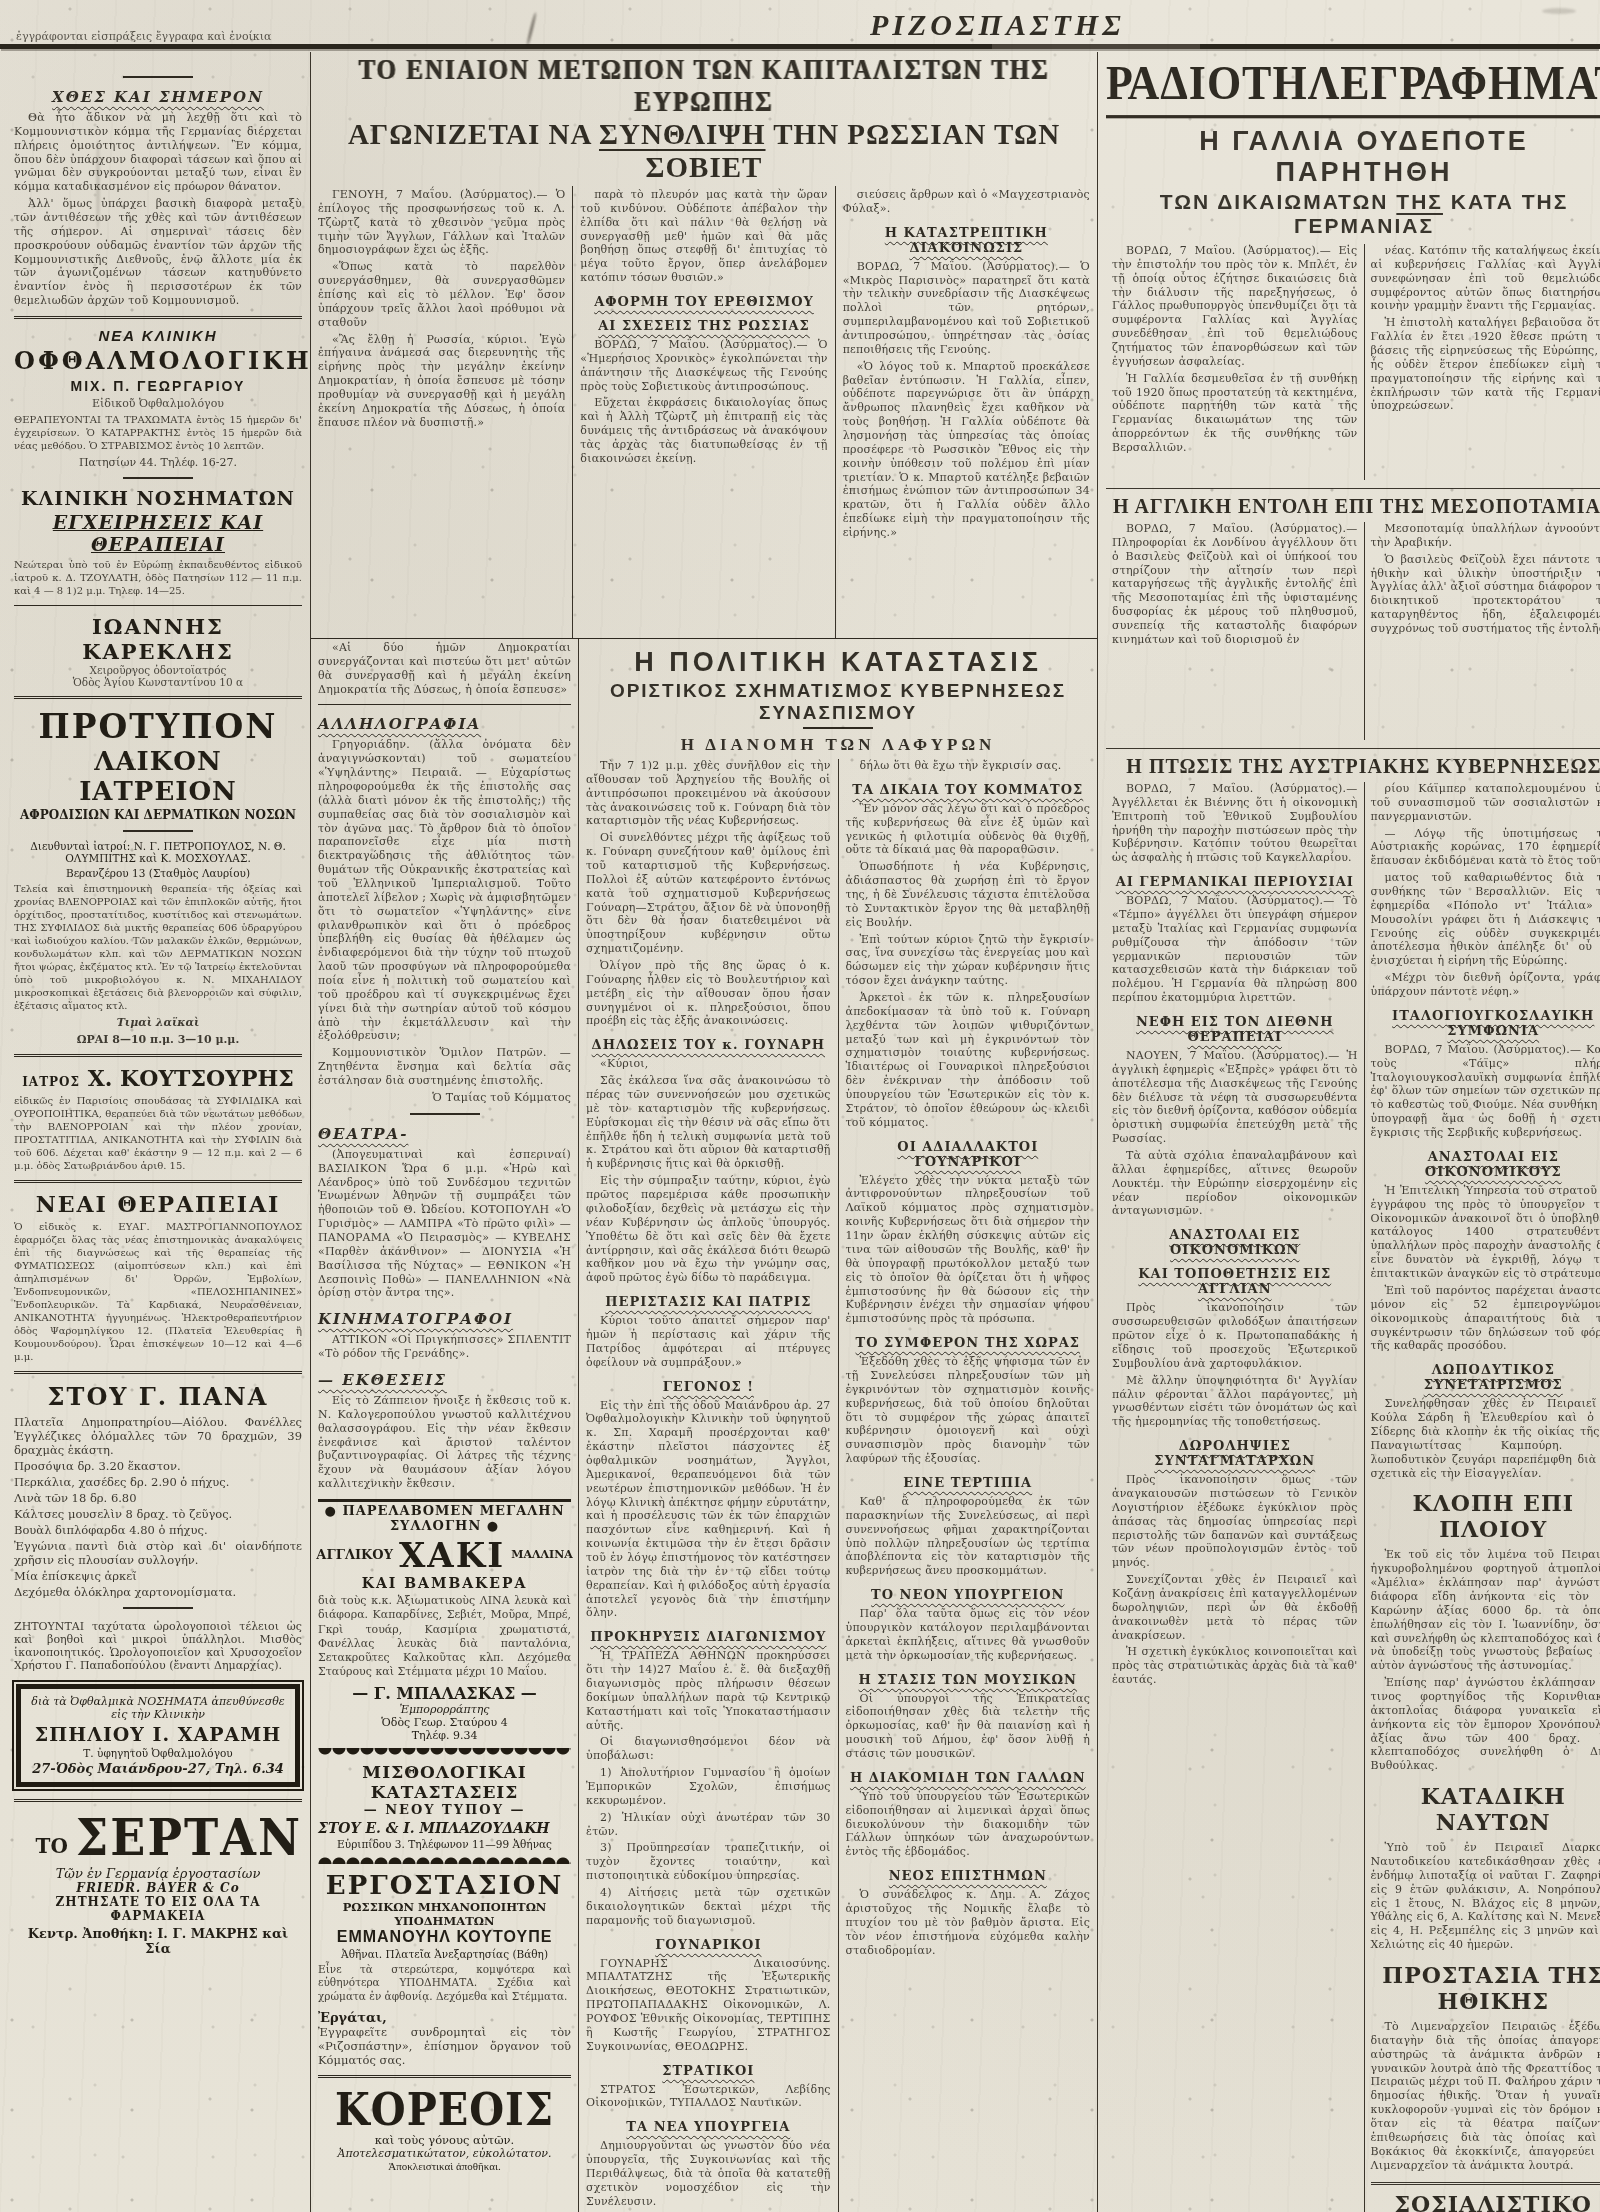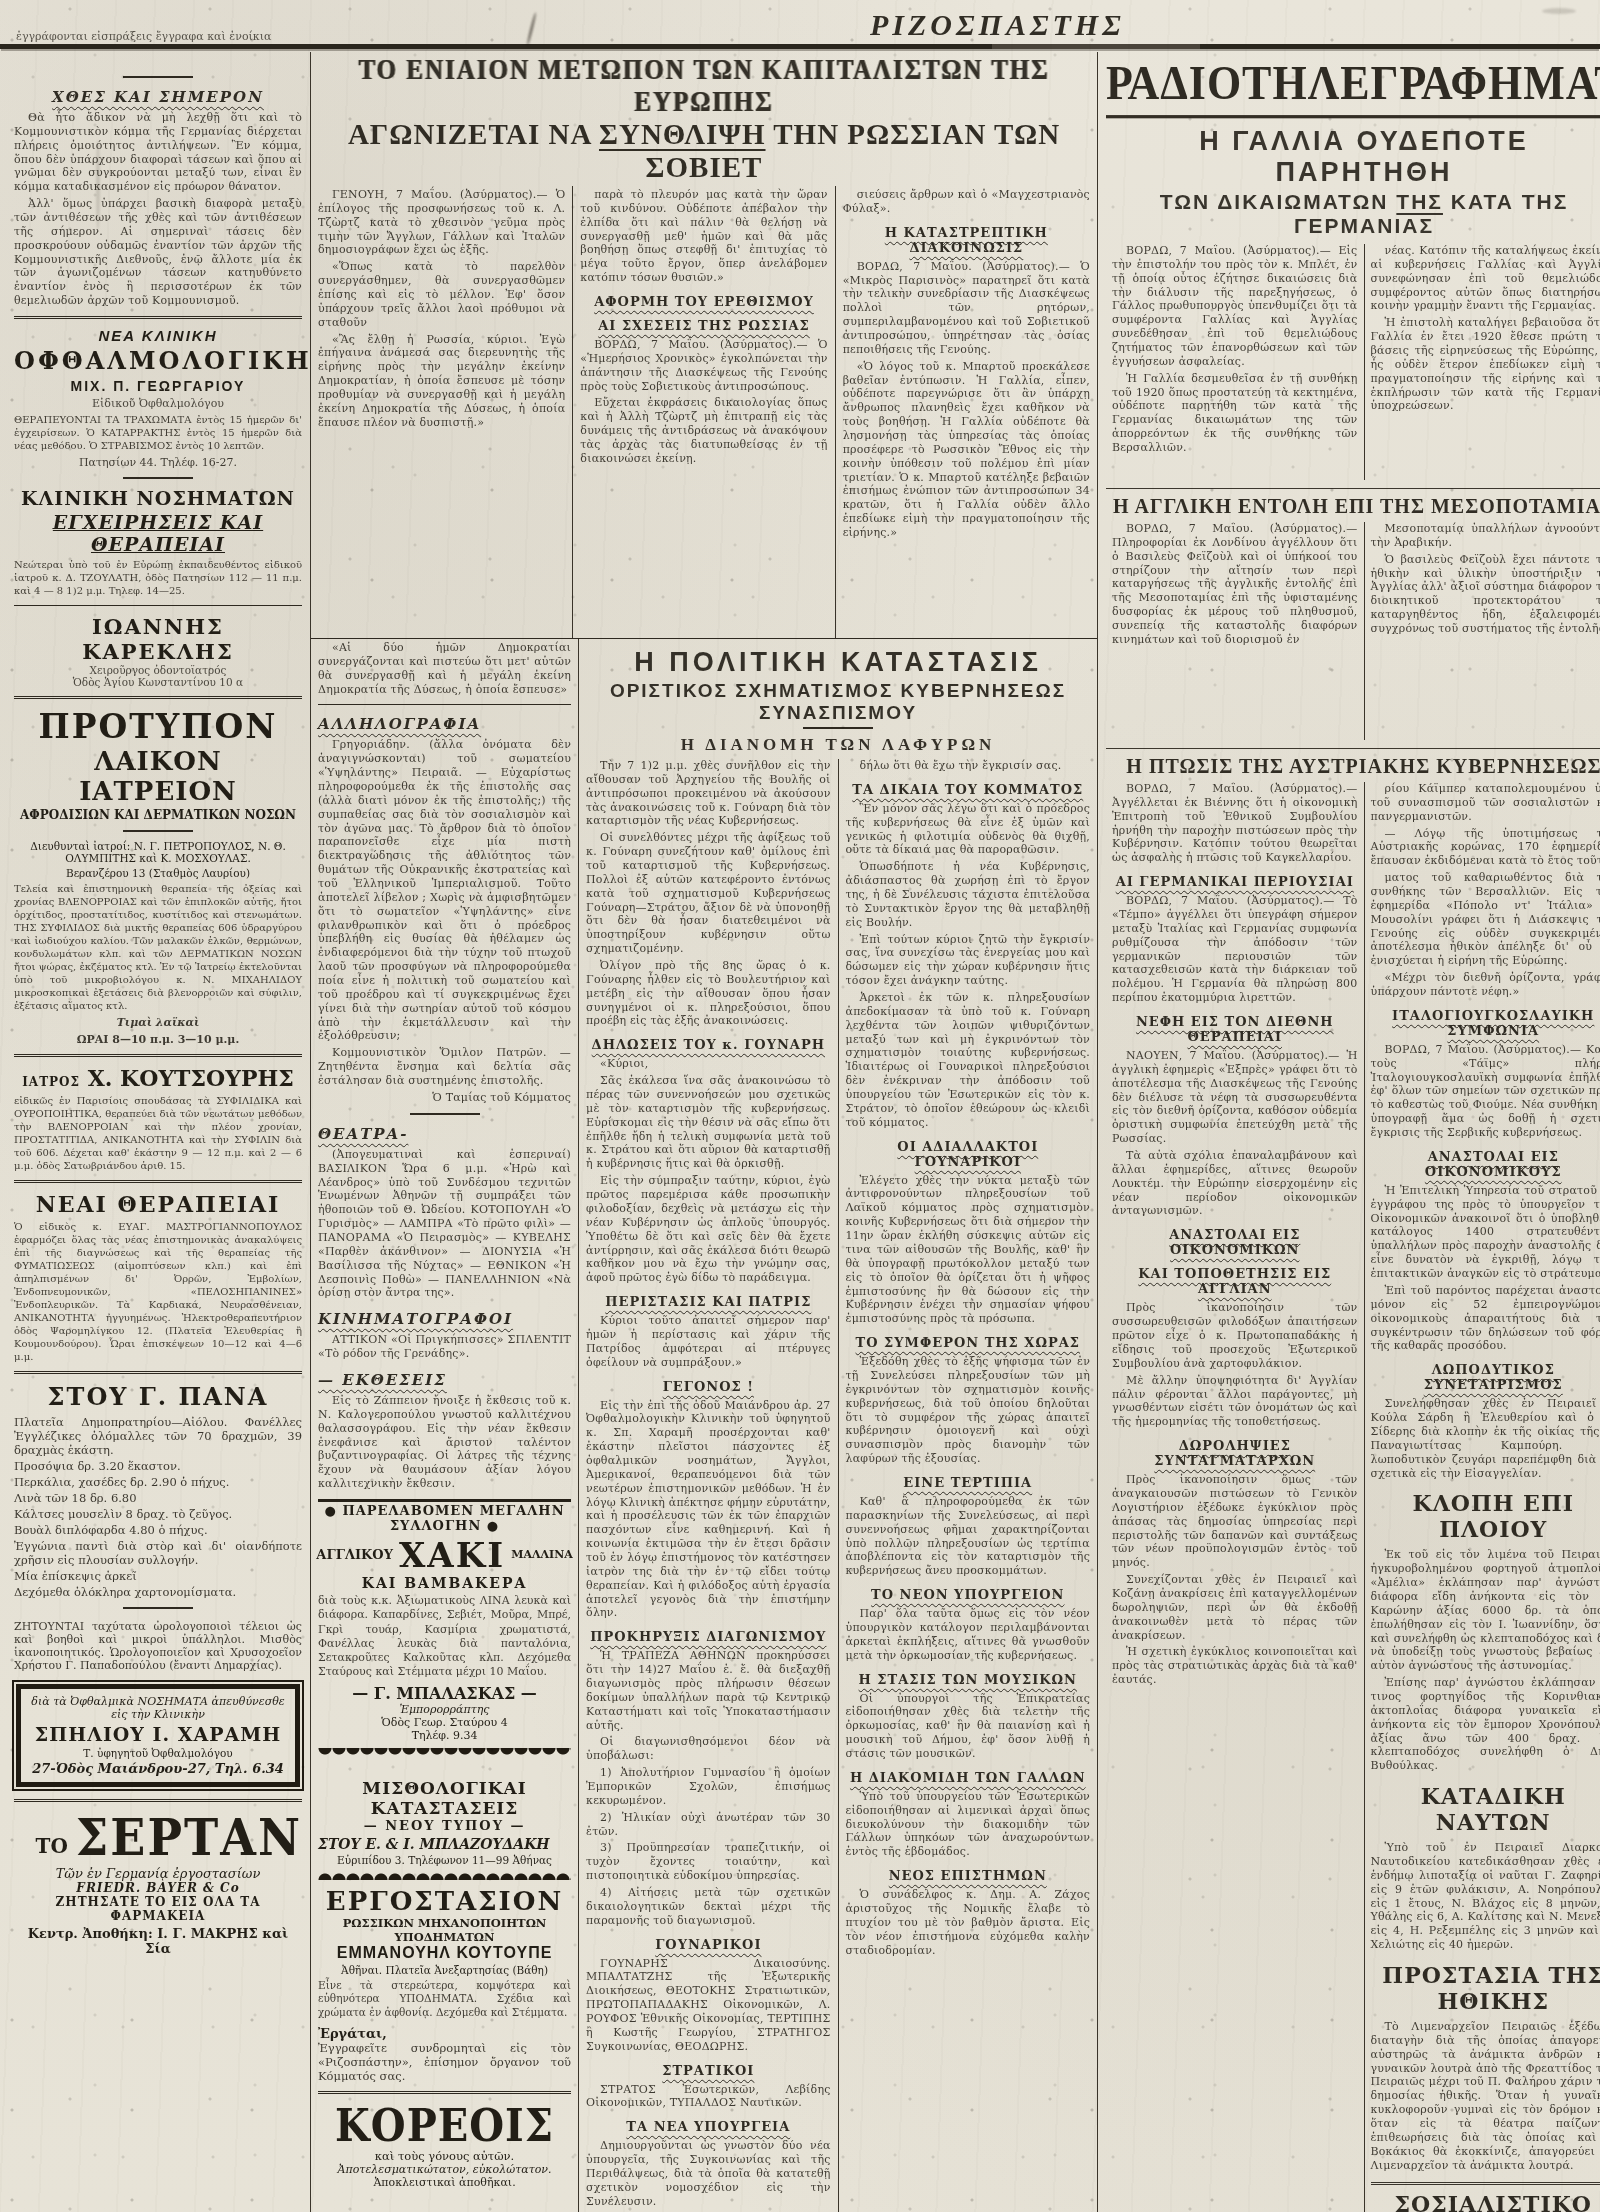--- a/index.html
+++ b/index.html
@@ -274,21 +274,21 @@
             <div style="text-align:center;font-weight:800;font-size:14px;letter-spacing:2px;">ΚΑΙ ΒΑΜΒΑΚΕΡΑ</div>
             <div class="adbody" style="font-size:11px;">διὰ τοὺς κ.κ. Ἀξιωματικοὺς ΛΙΝΑ λευκὰ καὶ διάφορα. Καπαρδίνες, Σεβιέτ, Μοῦρα, Μπρέ, Γκρὶ τουάρ, Κασμίρια χρωματιστά, Φανέλλας λευκὰς διὰ πανταλόνια, Σετακροῦτες Καλκοῦτας κλπ. Δεχόμεθα Σταύρους καὶ Στέμματα μέχρι 10 Μαΐου.</div>
             <div style="text-align:center;font-weight:900;font-size:16px;margin-top:4px;">— Γ. ΜΠΑΛΑΣΚΑΣ —</div>
             <div style="text-align:center;font-style:italic;font-size:11px;">Ἐμπορορράπτης</div>
             <div style="text-align:center;font-size:11px;">Ὁδὸς Γεωρ. Σταύρου 4</div>
             <div style="text-align:center;font-size:11px;">Τηλέφ. 9.34</div>
           </div>
 
           <div class="ad" style="margin-top:6px;">
             <div style="height:9px;background-image:radial-gradient(circle at 7px 0px,#201b12 0 6px,transparent 7px);background-size:14px 9px;background-repeat:repeat-x;"></div>
-            <div style="text-align:center;font-weight:900;font-size:17px;letter-spacing:1px;margin-top:21px;">ΜΙΣΘΟΛΟΓΙΚΑΙ ΚΑΤΑΣΤΑΣΕΙΣ</div>
+            <div style="text-align:center;font-weight:900;font-size:17px;letter-spacing:1px;margin-top:5px;">ΜΙΣΘΟΛΟΓΙΚΑΙ ΚΑΤΑΣΤΑΣΕΙΣ</div>
             <div style="text-align:center;font-weight:700;font-size:13px;letter-spacing:2px;">— ΝΕΟΥ ΤΥΠΟΥ —</div>
             <div style="text-align:left;font-weight:800;font-size:14px;font-style:italic;margin-top:3px;">ΣΤΟΥ Ε. &amp; Ι. ΜΠΛΑΖΟΥΔΑΚΗ</div>
             <div style="text-align:center;font-size:10.5px;margin-top:2px;">Εὐριπίδου 3. Τηλέφωνον 11—99 Ἀθήνας</div>
             <div style="height:9px;margin-top:5px;background-image:radial-gradient(circle at 7px 9px,#201b12 0 6px,transparent 7px);background-size:14px 9px;background-repeat:repeat-x;"></div>
           </div>
 
           <div class="ad" style="margin-top:4px;">
             <div style="text-align:center;font-weight:700;font-size:26px;letter-spacing:2px;">ΕΡΓΟΣΤΑΣΙΟΝ</div>
             <div style="text-align:center;font-weight:900;font-size:11.5px;filter:blur(.2px);">ΡΩΣΣΙΚΩΝ ΜΗΧΑΝΟΠΟΙΗΤΩΝ ΥΠΟΔΗΜΑΤΩΝ</div>
             <div style="text-align:center;font-weight:800;font-size:16px;letter-spacing:1px;font-family:'Liberation Sans',sans-serif;">ΕΜΜΑΝΟΥΗΛ ΚΟΥΤΟΥΠΕ</div>
@@ -299,21 +299,21 @@
           <div class="ad" style="margin-top:6px;">
             <div style="font-weight:800;font-size:13px;">Ἐργάται,</div>
             <div style="font-size:11.5px;text-align:justify;opacity:.88;">Ἐγγραφεῖτε συνδρομηταὶ εἰς τὸν «Ριζοσπάστην», ἐπίσημον ὄργανον τοῦ Κόμματός σας.</div>
           </div>
           <hr class="hrD">
 
           <div class="ad">
             <div style="text-align:center;font-weight:900;font-size:40px;letter-spacing:1px;filter:blur(.3px);transform:scaleY(1.1);">ΚΟΡΕΟΙΣ</div>
             <div style="text-align:center;font-size:11.5px;">καὶ τοὺς γόνους αὐτῶν.</div>
             <div style="text-align:center;font-size:11px;font-style:italic;">Ἀποτελεσματικώτατον, εὐκολώτατον.</div>
-            <div style="text-align:center;font-size:11px;">Ἀποκλειστικαὶ ἀποθῆκαι.</div>
+            <div style="text-align:center;font-size:11px;font-family:Liberation Serif, serif;">Ἀποκλειστικαὶ ἀποθῆκαι.</div>
           </div>
         </div>
 
         <div class="polit">
           <div class="polit-h1">Η ΠΟΛΙΤΙΚΗ ΚΑΤΑΣΤΑΣΙΣ</div>
           <div class="polit-h2">ΟΡΙΣΤΙΚΟΣ ΣΧΗΜΑΤΙΣΜΟΣ ΚΥΒΕΡΝΗΣΕΩΣ ΣΥΝΑΣΠΙΣΜΟΥ</div>
           <hr class="hrS" style="margin:3px auto;">
           <div class="polit-h3">Η ΔΙΑΝΟΜΗ ΤΩΝ ΛΑΦΥΡΩΝ</div>
           <div class="twocol">
             <div class="tc">

